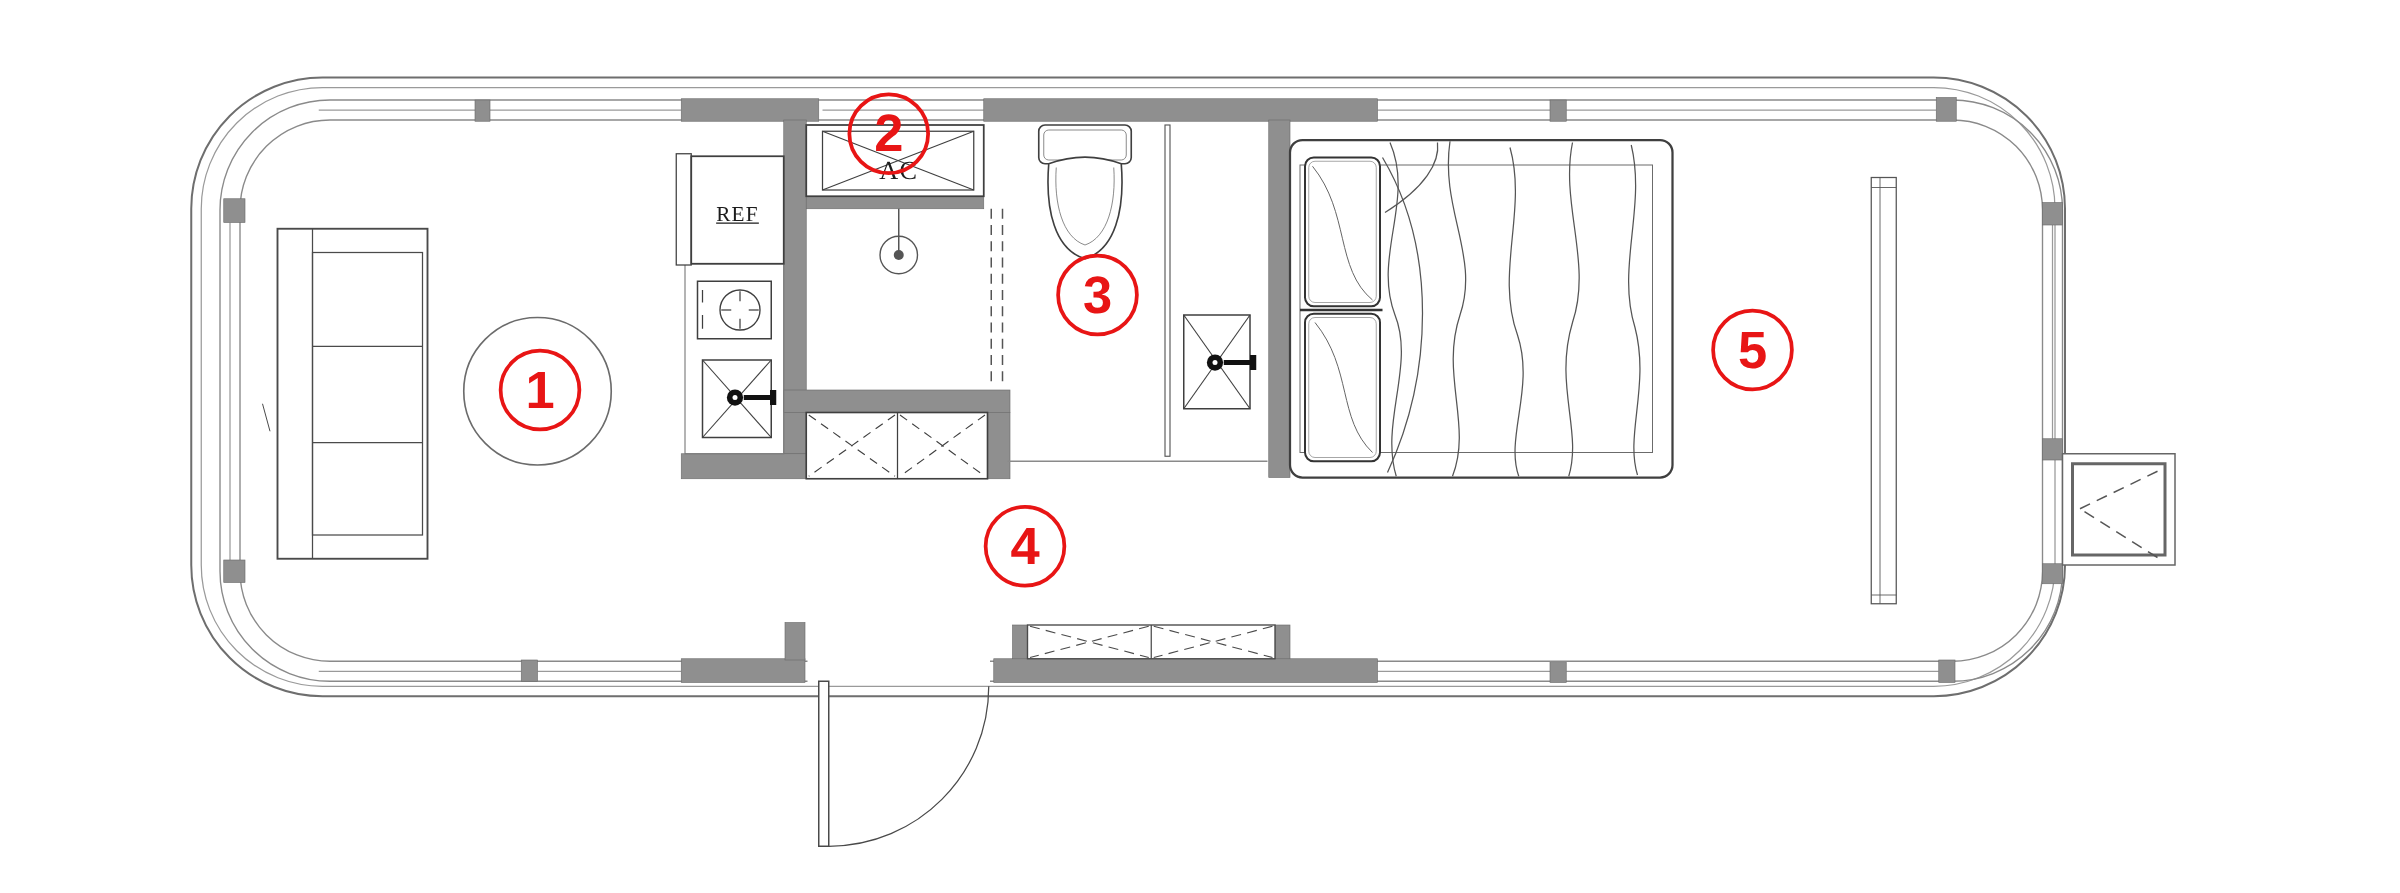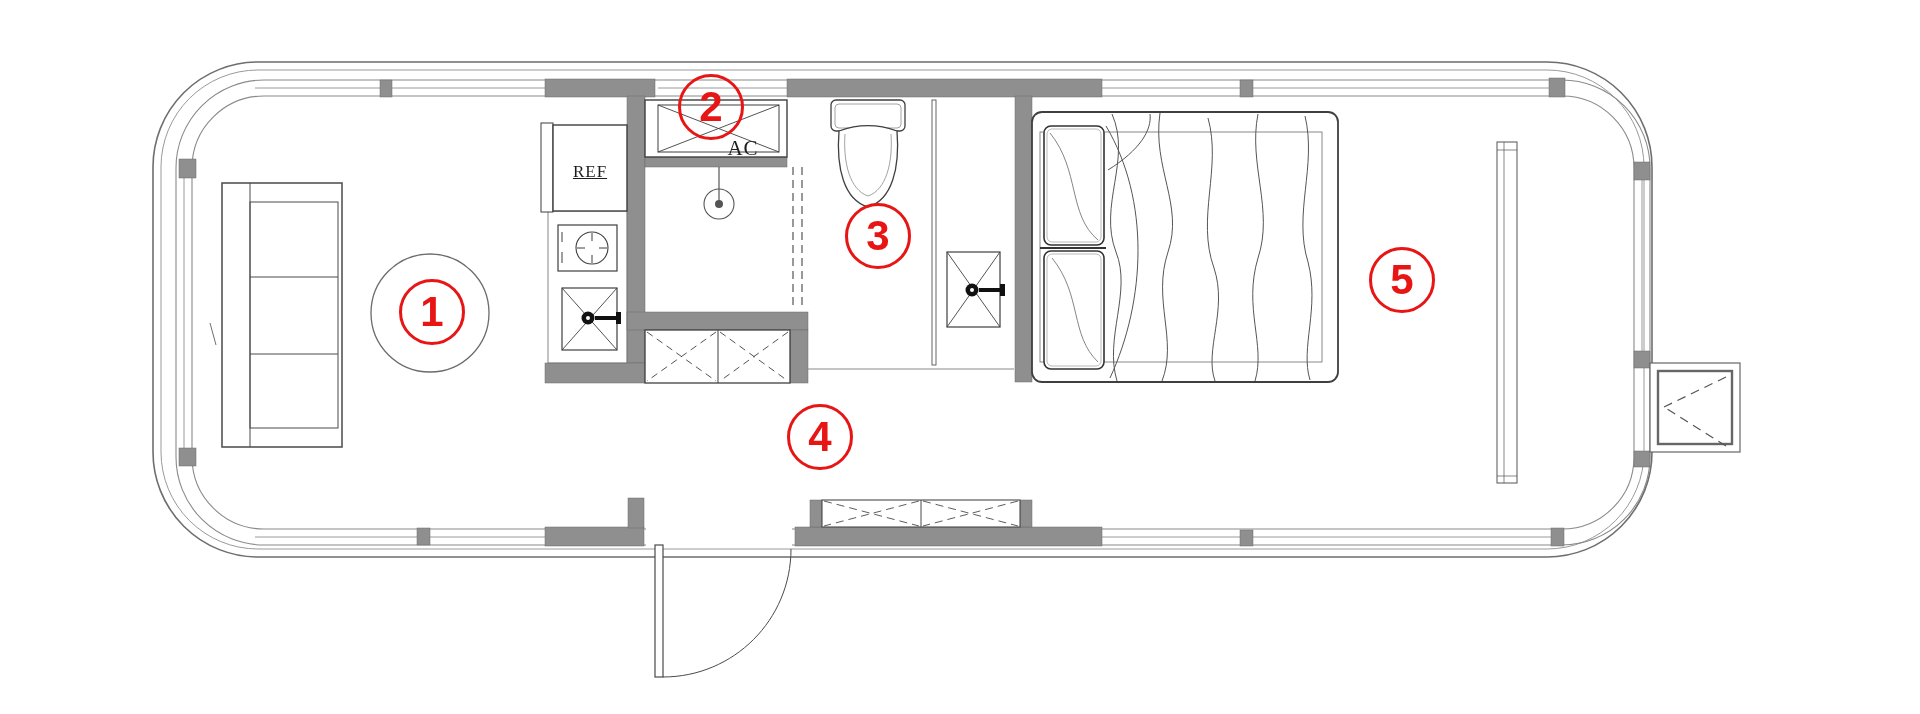--- a/index.html
+++ b/index.html
@@ -219,21 +219,21 @@
       <g stroke-width="0.9" stroke-dasharray="8 5">
         <line x1="824" y1="501" x2="919" y2="526"></line>
         <line x1="919" y1="501" x2="824" y2="526"></line>
         <line x1="923" y1="501" x2="1018" y2="526"></line>
         <line x1="1018" y1="501" x2="923" y2="526"></line>
       </g>
     </g>
   </svg>
 
   <span class="fixture-label label-ref" style="left:590px;top:172px;">REF</span>
-  <span class="fixture-label label-ac" style="left:719px;top:148px;margin-left:24px;">AC</span>
+  <span class="fixture-label label-ac" style="left:719px;top:137px;">AC</span>
 
   <div class="zone-marker" style="left:432px;top:312px;">1</div>
   <div class="zone-marker" style="left:711px;top:107px;">2</div>
   <div class="zone-marker" style="left:878px;top:236px;">3</div>
   <div class="zone-marker" style="left:820px;top:437px;">4</div>
   <div class="zone-marker" style="left:1402px;top:280px;">5</div>
 
 </div>
 
 </body></html>

